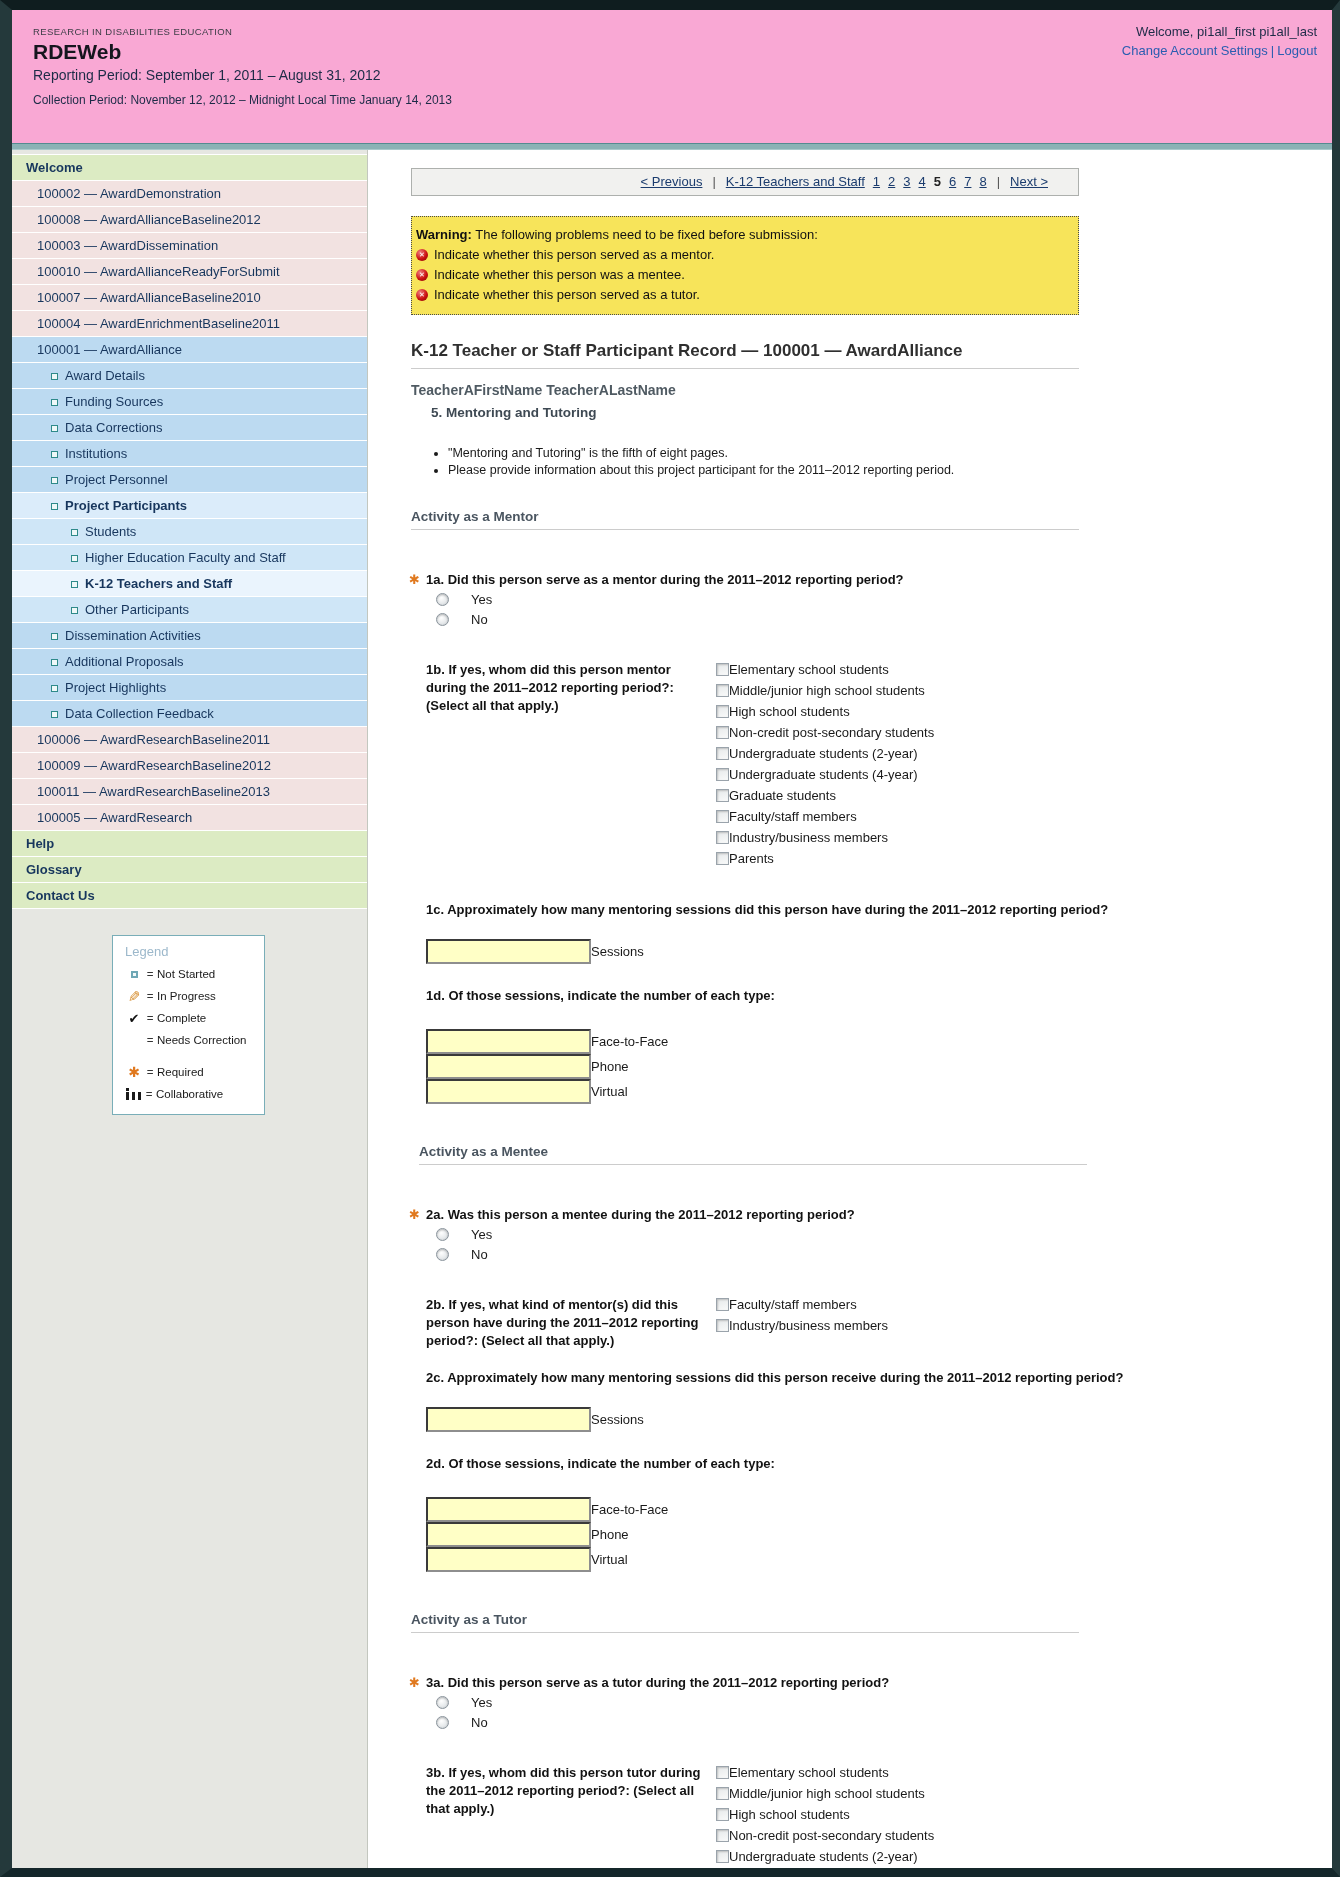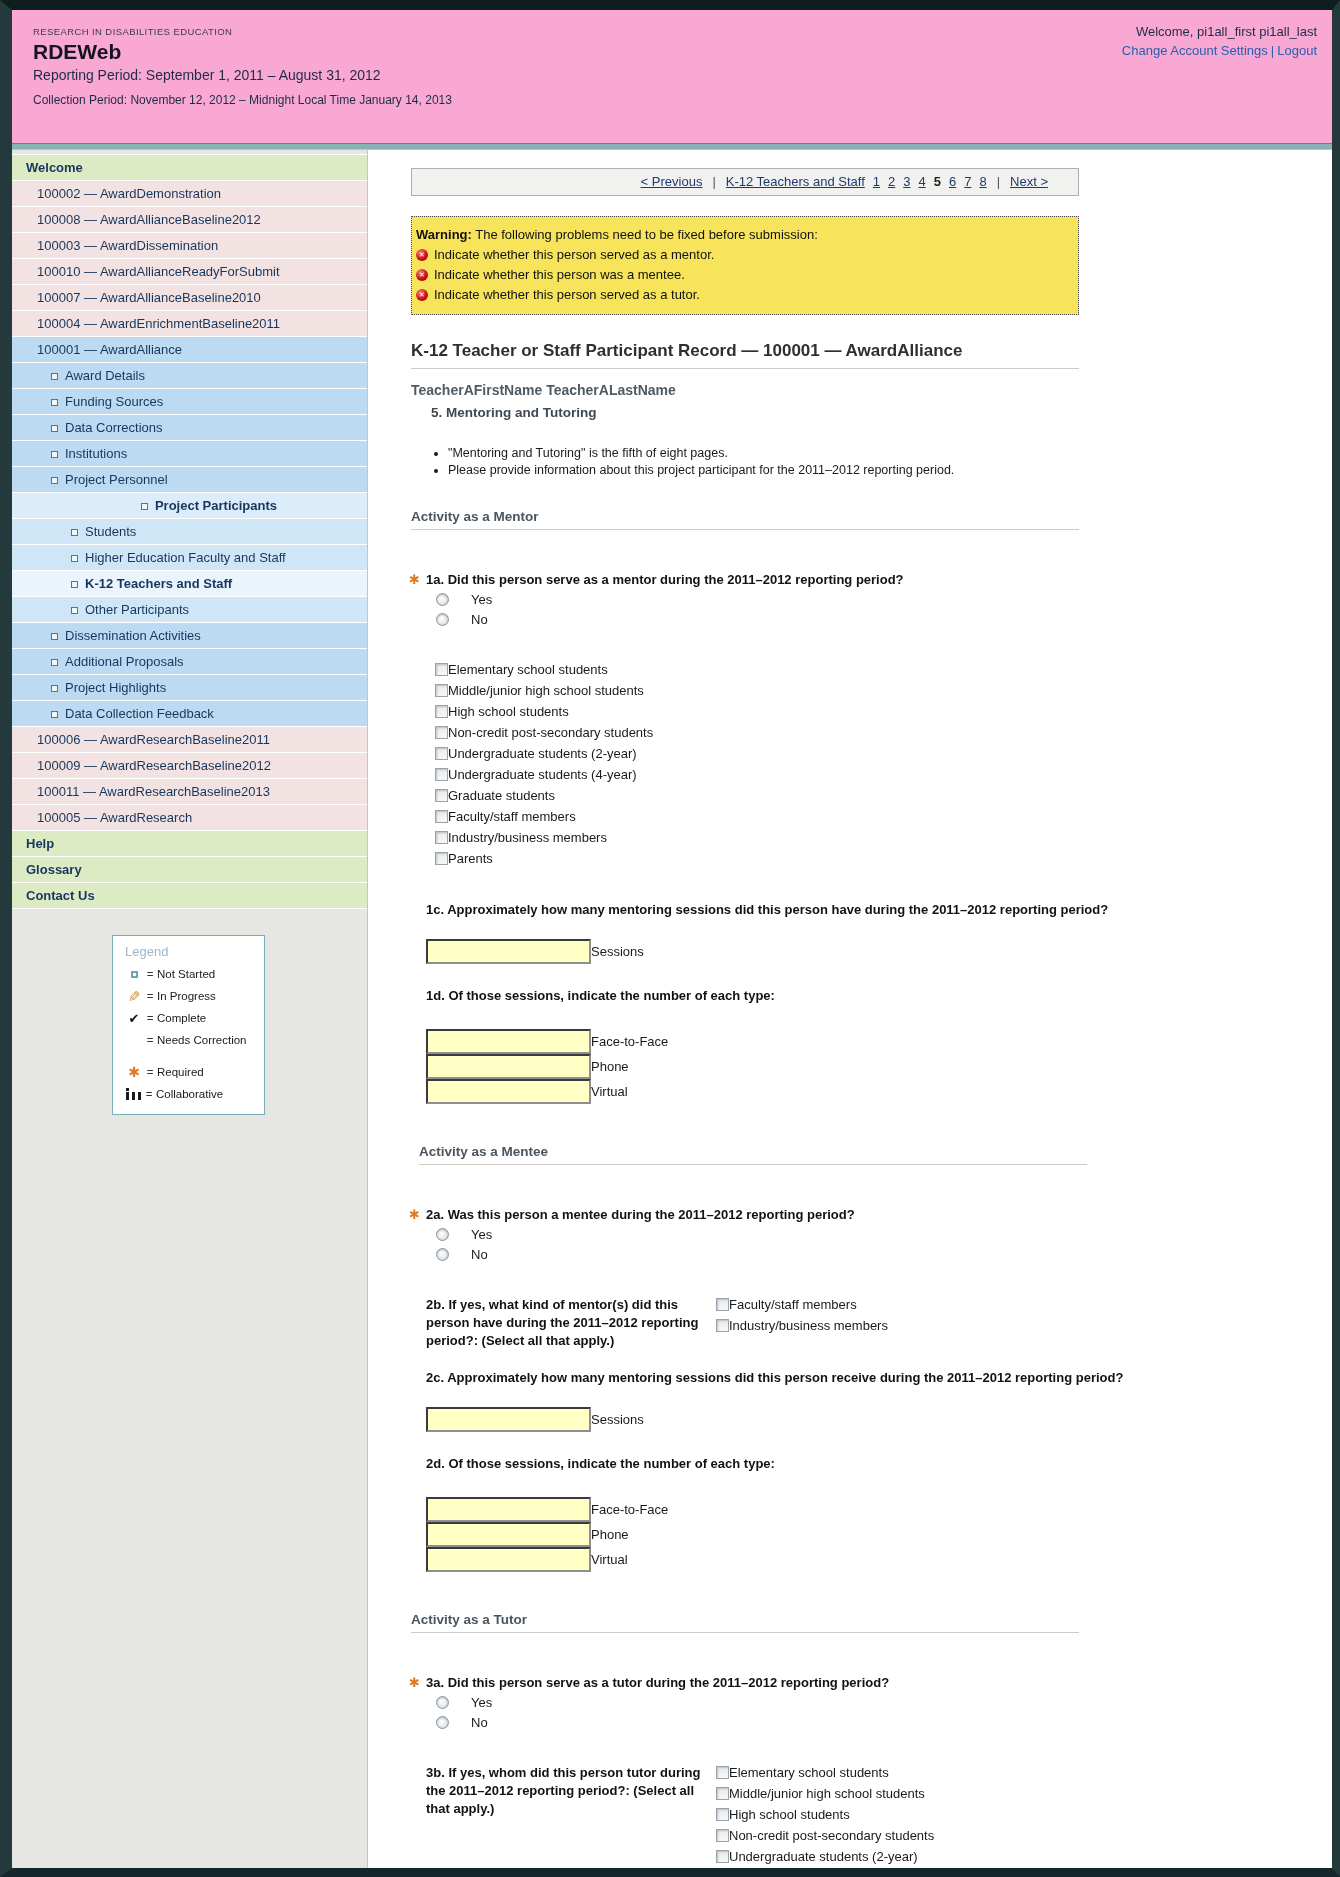--- a/index.html
+++ b/index.html
@@ -26,21 +26,21 @@
   
   .cols { flex:1; display:flex; align-items:stretch; background:#fff; }
   .left-col { width:356px; flex:none; background:#e6e7e2; border-right:1px solid #c3c7bf; }
   
   .side-menu { margin-top:4px; border-top:1px solid #fff; }
   .item { height:26px; line-height:25px; border-bottom:1px solid #fff; font-size:13px; color:#17365d; white-space:nowrap; overflow:hidden; cursor:pointer; }
   .item.green { background:#dcebc3; }
   .item.pink  { background:#f2e2e1; }
   .item.blue  { background:#bcdaf1; }
   .item.blue-mid { background:#cfe6f7; }
-  .item.blue-sel { background:#dbecfa;text-align:center; }
+  .item.blue-sel { background:#dbecfa; }
   .item.blue-sel2 { background:#eaf4fd; }
   .item.bold { font-weight:bold; }
   .item.lvl0 { padding-left:14px; }
   .item.lvl0a { padding-left:25px; }
   .item.lvl1 { padding-left:39px; }
   .item.lvl2 { padding-left:59px; }
   .sqg { display:none; }
   .item.sq .sqg { display:inline-block; width:7px; height:7px; border:1px solid #2e8a8a; background:#eef8f8; margin-right:7px; }
   
   .legend { margin:26px 0 0 100px; width:153px; background:#fff; border:1px solid #79aeb8; padding:8px 10px 14px 12px; }
@@ -363,20 +363,21 @@
             </label>
 
             <label class="opt">
               <input type="radio" name="q1a" style="">
               <span>No</span>
             </label>
           </div>
       </div>
 
       <div class="q-two-col">
+        <div class="qlabel">1b. If yes, whom did this person mentor during the 2011–2012 reporting period?: (Select all that apply.)</div>
         <div class="cb-col">
 
             <label class="cb-row">
               <input type="checkbox" style="">
               <span>Elementary school students</span>
             </label>
 
             <label class="cb-row">
               <input type="checkbox" style="">
               <span>Middle/junior high school students</span>

